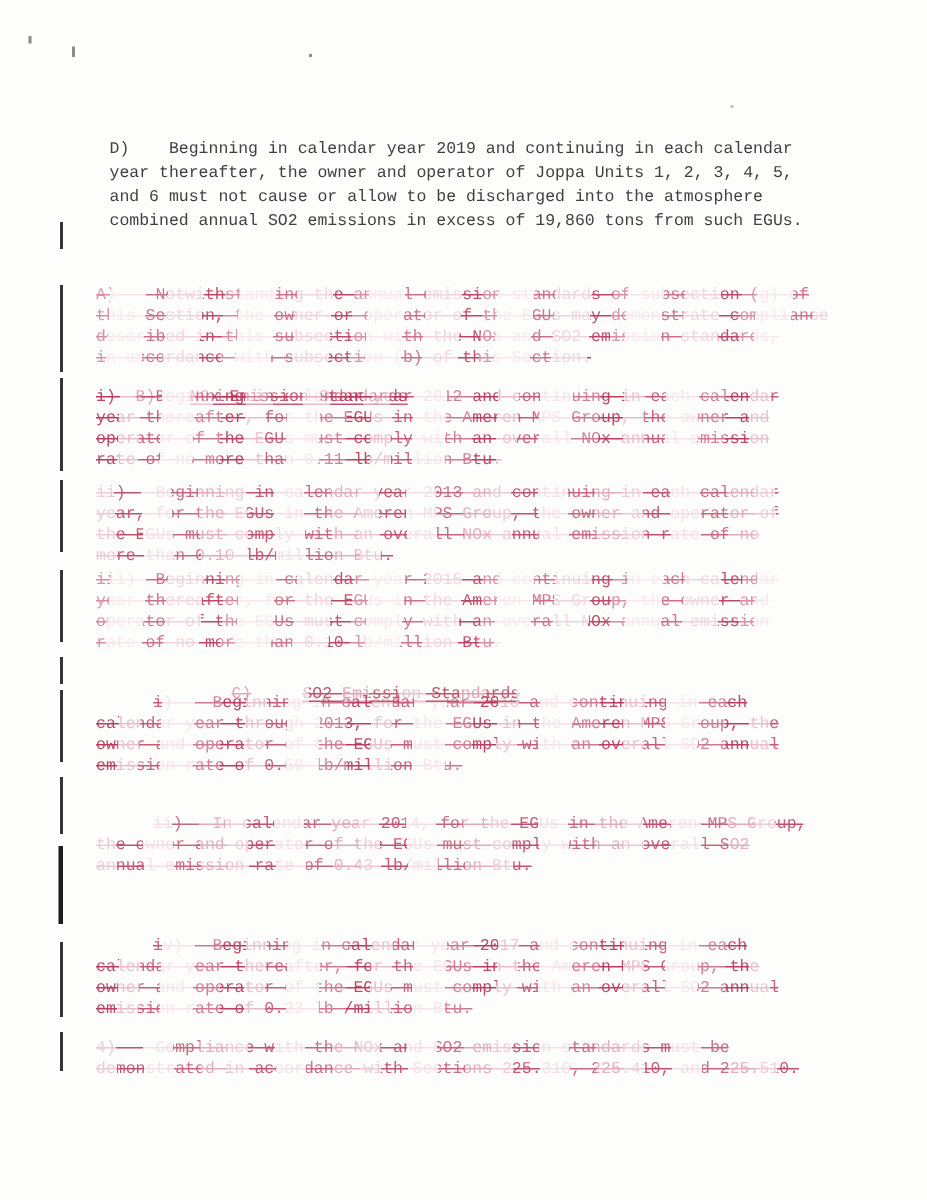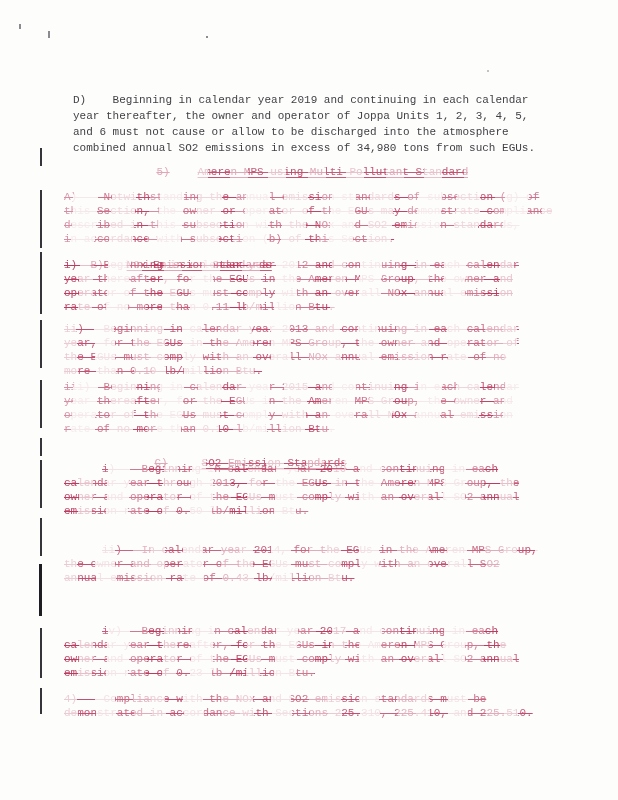--- a/index.html
+++ b/index.html
@@ -86,25 +86,22 @@
   <div class="change-bar" style="top:438px;height:18px;"></div>
   <div class="change-bar" style="top:460px;height:48px;"></div>
   <div class="change-bar" style="top:518px;height:38px;"></div>
   <div class="change-bar thick" style="top:564px;height:52px;"></div>
   <div class="change-bar" style="top:628px;height:50px;"></div>
   <div class="change-bar" style="top:688px;height:26px;"></div>
 
   <div class="blk black" style="left:73px;top:92px;">D)    Beginning in calendar year 2019 and continuing in each calendar
 year thereafter, the owner and operator of Joppa Units 1, 2, 3, 4, 5,
 and 6 must not cause or allow to be discharged into the atmosphere
-combined annual SO2 emissions in excess of 34,980 tons from such EGUs.</div>
+combined annual SO2 emissions in excess of 19,860 tons from such EGUs.</div>
 
-  <div class="blk red heading fade-light" style="left:130px;top:151px;">
-    <span class="hlabel">5)</span><span class="htext" style="margin-left:28px;">Ameren MPS using Multi Pollutant Standard</span>
-  </div>
 
   <div class="blk red struck fade-c" style="left:64px;top:190px;">A)    Notwithstanding the annual emission standards of subsection (g) of
 this Section, the owner or operator of the EGUs may demonstrate compliance
 described in this subsection with the NOx and SO2 emission standards,
 in accordance with subsection (b) of this Section.</div>
 
   <div class="blk red heading fade-light" style="left:64px;top:244px;">
     <span class="hlabel">B)</span><span class="htext" style="margin-left:23px;">NOx Emission Standards</span>
   </div>
 

